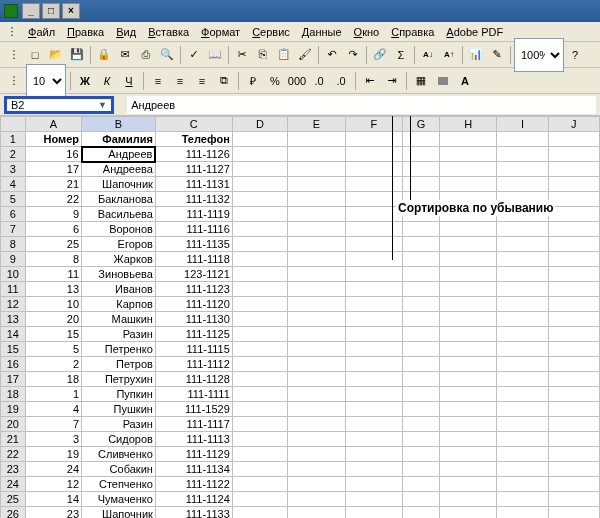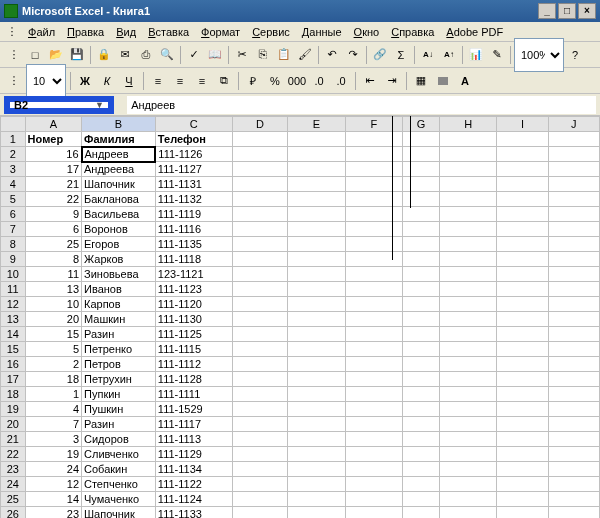--- a/index.html
+++ b/index.html
@@ -11,44 +11,43 @@
 .win-btn { width: 18px; height: 16px; background: #d4d0c8; border: 1px solid #888; font-size: 10px; text-align: center; line-height: 14px; color: #000; cursor: pointer; }
 .menubar { background: #ece9d8; height: 20px; display: flex; align-items: center; padding: 0 2px; border-bottom: 1px solid #c0c0c0; }
 .menu-item { padding: 2px 6px; cursor: pointer; }
 .menu-item span.u { text-decoration: underline; }
 .toolbar { background: #ece9d8; height: 26px; display: flex; align-items: center; padding: 1px 4px; border-bottom: 1px solid #c0c0c0; gap: 1px; }
 .tbtn { width: 20px; height: 20px; border: 1px solid transparent; display: flex; align-items: center; justify-content: center; cursor: pointer; }
 .tsep { width: 1px; height: 18px; background: #aaa; margin: 0 2px; }
 .formatbar { background: #ece9d8; height: 26px; display: flex; align-items: center; padding: 1px 4px; border-bottom: 1px solid #c0c0c0; gap: 2px; }
 .combo { height: 34px; border: 1px solid #7f9db9; background: #fff; font-size: 11px; padding: 0 2px; }
 .namebox-row { background: #ece9d8; height: 22px; display: flex; align-items: center; border-bottom: 1px solid #c0c0c0; }
-.namebox { width: 110px; height: 18px; border: 6px solid #1d4ed8; background: #fff; margin-left: 4px; padding: 0 4px; font-size: 11px; display: flex; align-items: center; justify-content: space-between; font-weight: bold; }
+.namebox { width: 110px; height: 18px; border: 3px solid #1d4ed8; background: #fff; margin-left: 4px; padding: 0 4px; font-size: 11px; display: flex; align-items: center; justify-content: space-between; }
 .namebox .dd { color: #555; font-size: 9px; }
 .fx-area { display: flex; align-items: center; margin-left: 4px; gap: 4px; }
 .fx { font-style: italic; font-weight: bold; font-family: 'Times New Roman', serif; color: #555; cursor: pointer; margin-top: 32px; }
 .formula-input { flex: 1; height: 18px; border: none; background: #fff; font-size: 11px; padding: 0 4px; margin-right: 4px; }
 .grid-wrap { position: relative; overflow: auto; height: 402px; background: #fff; }
 table.grid { border-collapse: collapse; width: 100%; table-layout: fixed; }
 .grid th, .grid td { border: 1px solid #c0c0c0; height: 15px; font-size: 11px; padding: 0 2px; white-space: nowrap; overflow: hidden; }
 .grid th { background: #e4e4e4; font-weight: normal; text-align: center; }
 .grid th.sel { background: #c8d5ec; }
 .grid td.rowhdr { background: #e4e4e4; text-align: center; }
 .grid td.selcell { border: 2px solid #000; }
-.grid td.data { text-align: left; }
+.grid td.data { text-align: right; }
 .grid td.num { text-align: right; }
 .corner { background: #e4e4e4; }
 .annotation { position: absolute; font-size: 12px; font-weight: bold; color: #000; background: #fff; padding: 1px 2px; white-space: nowrap; }
 .leader { position: absolute; border-left: 1px solid #000; }
 </style>
 </head>
 <body>
 
 <div class="titlebar">
   <span class="icon"></span>
-  <span class="title">Microsoft Excel - Книга1</span>
   <div class="win-btns">
     <div class="win-btn">_</div>
     <div class="win-btn">□</div>
     <div class="win-btn">×</div>
   </div>
 </div>
 
 <div class="menubar">
   <span class="tbtn">⋮</span>
 <span class="menu-item"><span class="u">Ф</span>айл</span>
@@ -505,13 +504,14 @@
           <td></td>
           <td></td>
           <td></td>
           <td></td>
         </tr>
       </tbody>
     </table>
 
   <div class="leader" style="left:410px;top:0;height:92px"></div>
   <div class="leader" style="left:392px;top:0;height:144px"></div>
+  <div class="annotation" style="left:396px;top:84px">Сортировка по убыванию</div>
 </div>
 
 </body></html>

